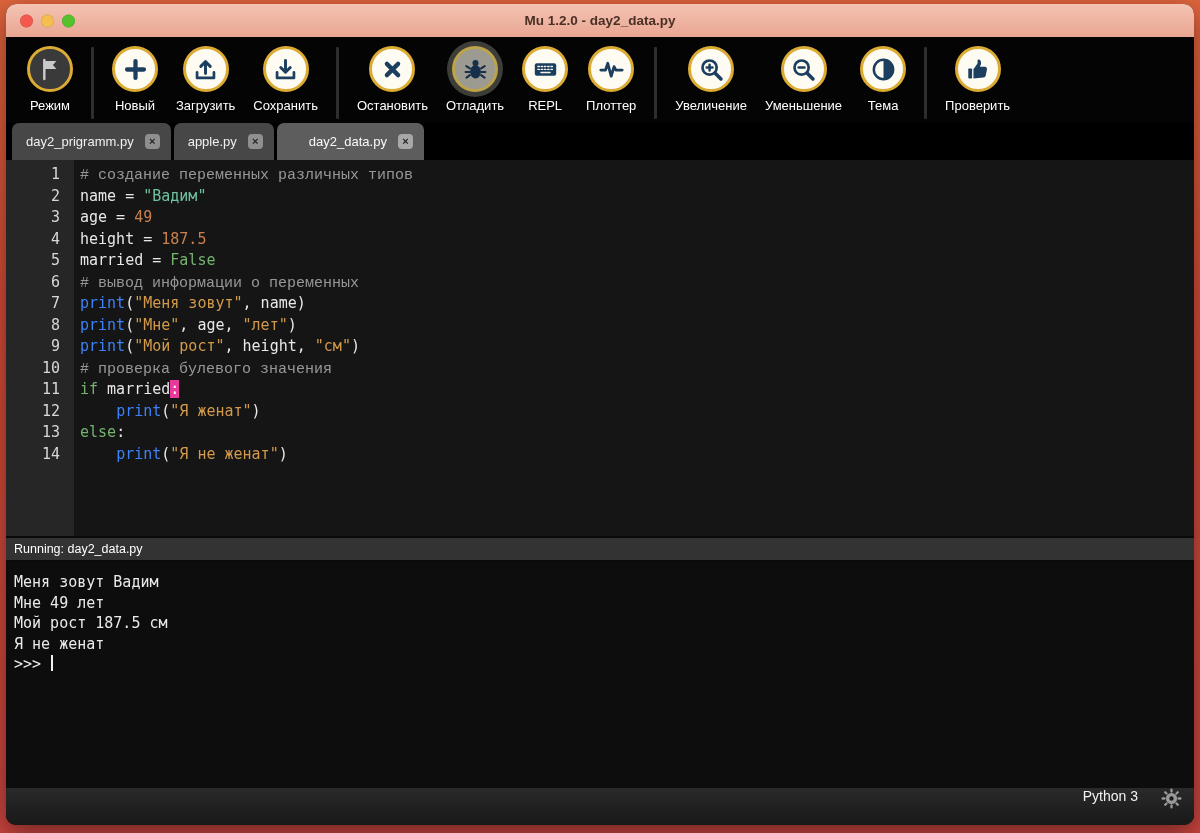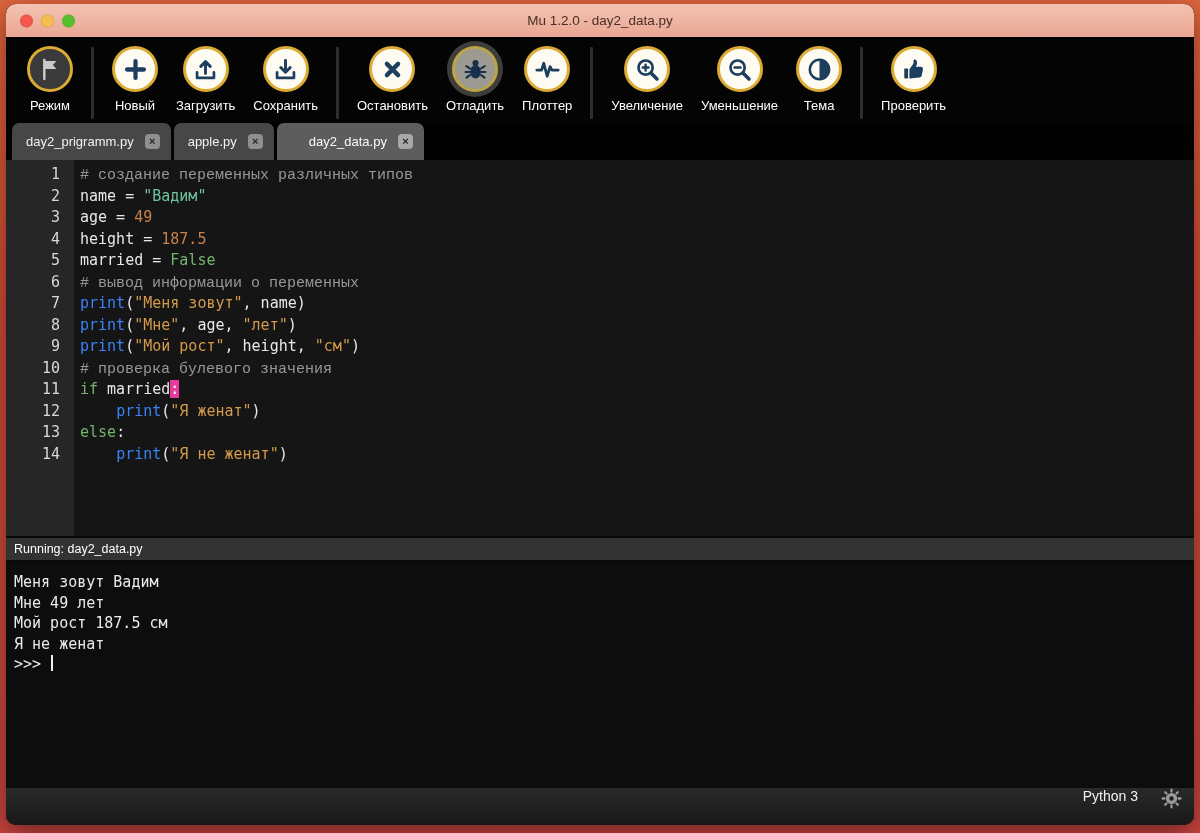--- a/index.html
+++ b/index.html
@@ -16,21 +16,21 @@
   
   .titlebar { position:relative; height:33px; flex:0 0 33px;
     background:linear-gradient(180deg,#f4c3b3,#eaa democratic 0); 
     background:linear-gradient(180deg,#f4c3b3,#e9a692);
     display:flex; align-items:center; justify-content:center; }
   .traffic { position:absolute; left:14px; top:50%; transform:translateY(-50%);
     display:flex; gap:8px; }
   .tl { width:13px; height:13px; border-radius:50%; display:inline-block;
     box-shadow:inset 0 0 1px rgba(0,0,0,.35); cursor:default; }
   .tl.red { background:#f4594e; } .tl.yellow { background:#f6bd4f; } .tl.green { background:#55c22d; }
-  .title { font-size:13.5px; font-weight:normal; color:#4a2f24; }
+  .title { font-size:13.5px; font-weight:bold; color:#4a2f24; }
 
   
   .toolbar { flex:0 0 86px; background:#040404; display:flex;
     align-items:flex-start; padding:7px 8px 0 12px; }
   .tb-btn { display:flex; flex-direction:column; align-items:center;
     padding:2px 9px; cursor:pointer;text-decoration:underline; }
   .icon-circle { width:46px; height:46px; border-radius:50%; background:#fdfbf2;
     border:3px solid #dcab33; color:#1c3f60;
     display:flex; align-items:center; justify-content:center; }
   .icon-circle svg { width:27px; height:27px; display:block; }
@@ -149,20 +149,29 @@
         </div>
         <div class="tb-btn active">
           <div class="icon-circle">
             <svg viewBox="0 0 24 24">
               <circle cx="12" cy="6.2" r="2.7" fill="currentColor"></circle>
               <ellipse cx="12" cy="14" rx="4.8" ry="6" fill="currentColor"></ellipse>
               <path d="M7 11L3.8 9M6.9 14.2H3.2M7 17l-3 2.2M17 11l3.2-2M17.1 14.2h3.7M17 17l3 2.2" stroke="currentColor" stroke-width="1.9" stroke-linecap="round" fill="none"></path>
             </svg>
           </div>
           <div class="tb-label">Отладить</div>
+        </div>
+        <div class="tb-btn">
+          <div class="icon-circle">
+            <svg viewBox="0 0 24 24">
+              <rect x="2.5" y="6.5" width="19" height="11" rx="1.8" fill="currentColor"></rect>
+              <path d="M5.3 9.4h1.2M8.2 9.4h1.2M11.1 9.4h1.2M14 9.4h1.2M16.9 9.4h1.2M5.3 11.9h1.2M8.2 11.9h1.2M11.1 11.9h1.2M14 11.9h1.2M16.9 11.9h1.2M8 14.7h8" stroke="#f7f3e8" stroke-width="1.3" stroke-linecap="round" fill="none"></path>
+            </svg>
+          </div>
+          <div class="tb-label">REPL</div>
         </div>
         <div class="tb-btn">
           <div class="icon-circle">
             <svg viewBox="0 0 24 24">
               <path d="M2.5 12.5h4.2l2-6 3 11.5 2.6-8.5 1.6 3h5.6" stroke="currentColor" stroke-width="2.5" stroke-linecap="round" stroke-linejoin="round" fill="none"></path>
             </svg>
           </div>
           <div class="tb-label">Плоттер</div>
         </div>
         <div class="tb-sep"></div>

